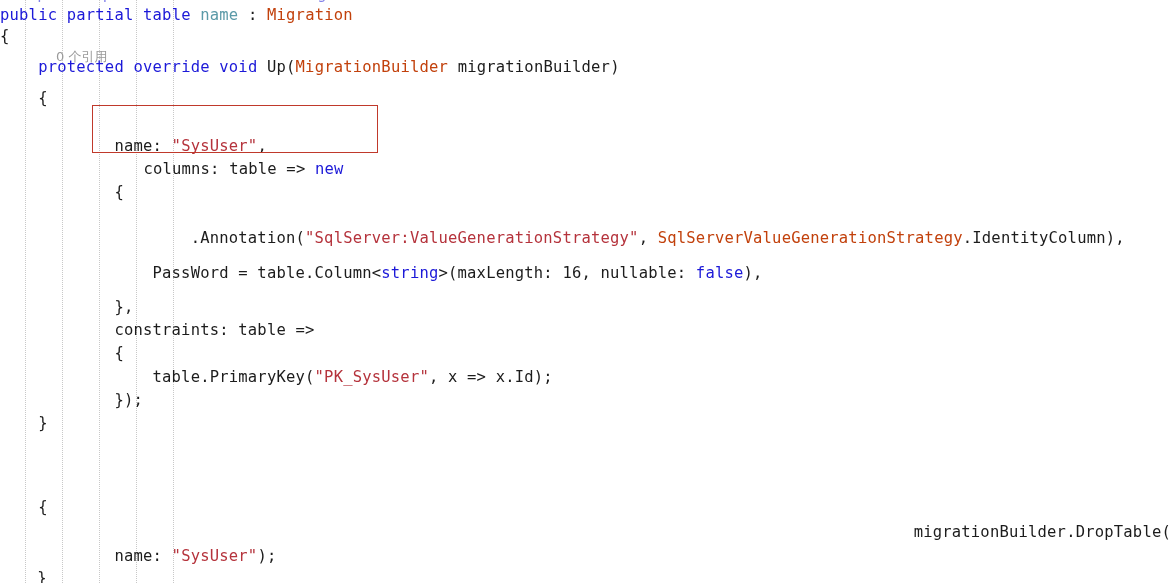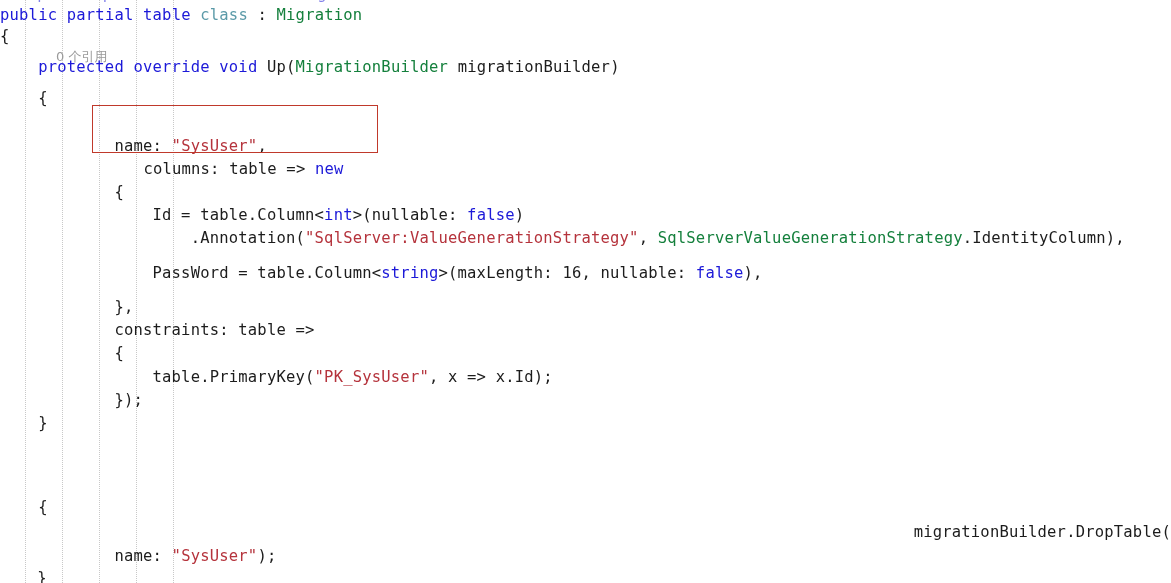--- a/index.html
+++ b/index.html
@@ -51,21 +51,21 @@
     letter-spacing: 0.2px;
     white-space: pre;
     color: #1c1c1c;
   }
   .line .ind {
     color: transparent;
   }
 
   
   .kw   { color: #1c19d8; text-align: right; }   
-  .typ  { color: #15803d; }   
+  .typ  { color: #c2410c; }   
   .cls  { color: #5b9aa8; }   
   .str  { color: #b5333c; }   
   .pln  { color: #1c1c1c; }
 
   
   .codelens {
     position: absolute;
     height: 18px;
     line-height: 18px;
     font-family: "DejaVu Sans", "Liberation Sans", sans-serif;
@@ -119,29 +119,28 @@
       <div class="guide" style="left: 99px;"></div>
       <div class="guide" style="left: 136px;"></div>
       <div class="guide" style="left: 173px;"></div>
     </div>
 
   <div class="clipped-top">    public partial class init : Migration</div>
 
   <div class="codelens" style="left:56px; top:48px;">0 个引用</div>
 
   <div class="code-layer" id="code-layer">
-      <div class="line" style="top: 4px;"><span class="kw">public</span><span class="pln"> </span><span class="kw">partial</span><span class="pln"> </span><span class="kw">table</span><span class="pln"> </span><span class="cls">class</span><span class="pln"> : </span><span class="typ">Migration</span></div>
+      <div class="line" style="top: 4px;"><span class="kw">public</span><span class="pln"> </span><span class="kw">partial</span><span class="pln"> </span><span class="kw">table</span><span class="pln"> </span><span class="cls">name</span><span class="pln"> : </span><span class="typ">Migration</span></div>
       <div class="line" style="top: 25px;"><span class="pln">{</span></div>
       <div class="line" style="top: 56px;"><span class="ind">    </span><span class="kw">protected</span><span class="pln"> </span><span class="kw">override</span><span class="pln"> </span><span class="kw">void</span><span class="pln"> Up(</span><span class="typ">MigrationBuilder</span><span class="pln"> migrationBuilder)</span></div>
       <div class="line" style="top: 87px;"><span class="ind">    </span><span class="pln">{</span></div>
       <div class="line" style="top: 112px;"><span class="ind">        </span></div>
       <div class="line" style="top: 135px;"><span class="ind">            </span><span class="pln">name: </span><span class="str">"SysUser"</span><span class="pln">,</span></div>
       <div class="line" style="top: 158px; margin-left: 29px;"><span class="ind">            </span><span class="pln">columns: table =&gt; </span><span class="kw">new</span></div>
       <div class="line" style="top: 181px;"><span class="ind">            </span><span class="pln">{</span></div>
-      <div class="line" style="top: 204px;"><span class="ind">                </span><span class="pln">Id = table.Column&lt;</span><span class="kw">int</span><span class="pln">&gt;(nullable: </span><span class="kw">false</span><span class="pln">)</span></div>
       <div class="line" style="top: 227px;"><span class="ind">                  </span><span class="pln">  .Annotation(</span><span class="str">"SqlServer:ValueGenerationStrategy"</span><span class="pln">, </span><span class="typ">SqlServerValueGenerationStrategy</span><span class="pln">.IdentityColumn),</span></div>
       <div class="line" style="top: 262px;"><span class="ind">                </span><span class="pln">PassWord = table.Column&lt;</span><span class="kw">string</span><span class="pln">&gt;(maxLength: 16, nullable: </span><span class="kw">false</span><span class="pln">),</span></div>
       <div class="line" style="top: 296px;"><span class="ind">            </span><span class="pln">},</span></div>
       <div class="line" style="top: 319px;"><span class="ind">            </span><span class="pln">constraints: table =&gt;</span></div>
       <div class="line" style="top: 342px;"><span class="ind">            </span><span class="pln">{</span></div>
       <div class="line" style="top: 366px;"><span class="ind">                </span><span class="pln">table.PrimaryKey(</span><span class="str">"PK_SysUser"</span><span class="pln">, x =&gt; x.Id);</span></div>
       <div class="line" style="top: 389px;"><span class="ind">            </span><span class="pln">});</span></div>
       <div class="line" style="top: 412px;"><span class="ind">    </span><span class="pln">}</span></div>
       <div class="line" style="top: 496px;"><span class="ind">    </span><span class="pln">{</span></div>
       <div class="line" style="top: 521px; text-align: right;"><span class="ind">        </span><span class="pln">migrationBuilder.DropTable(</span></div>

